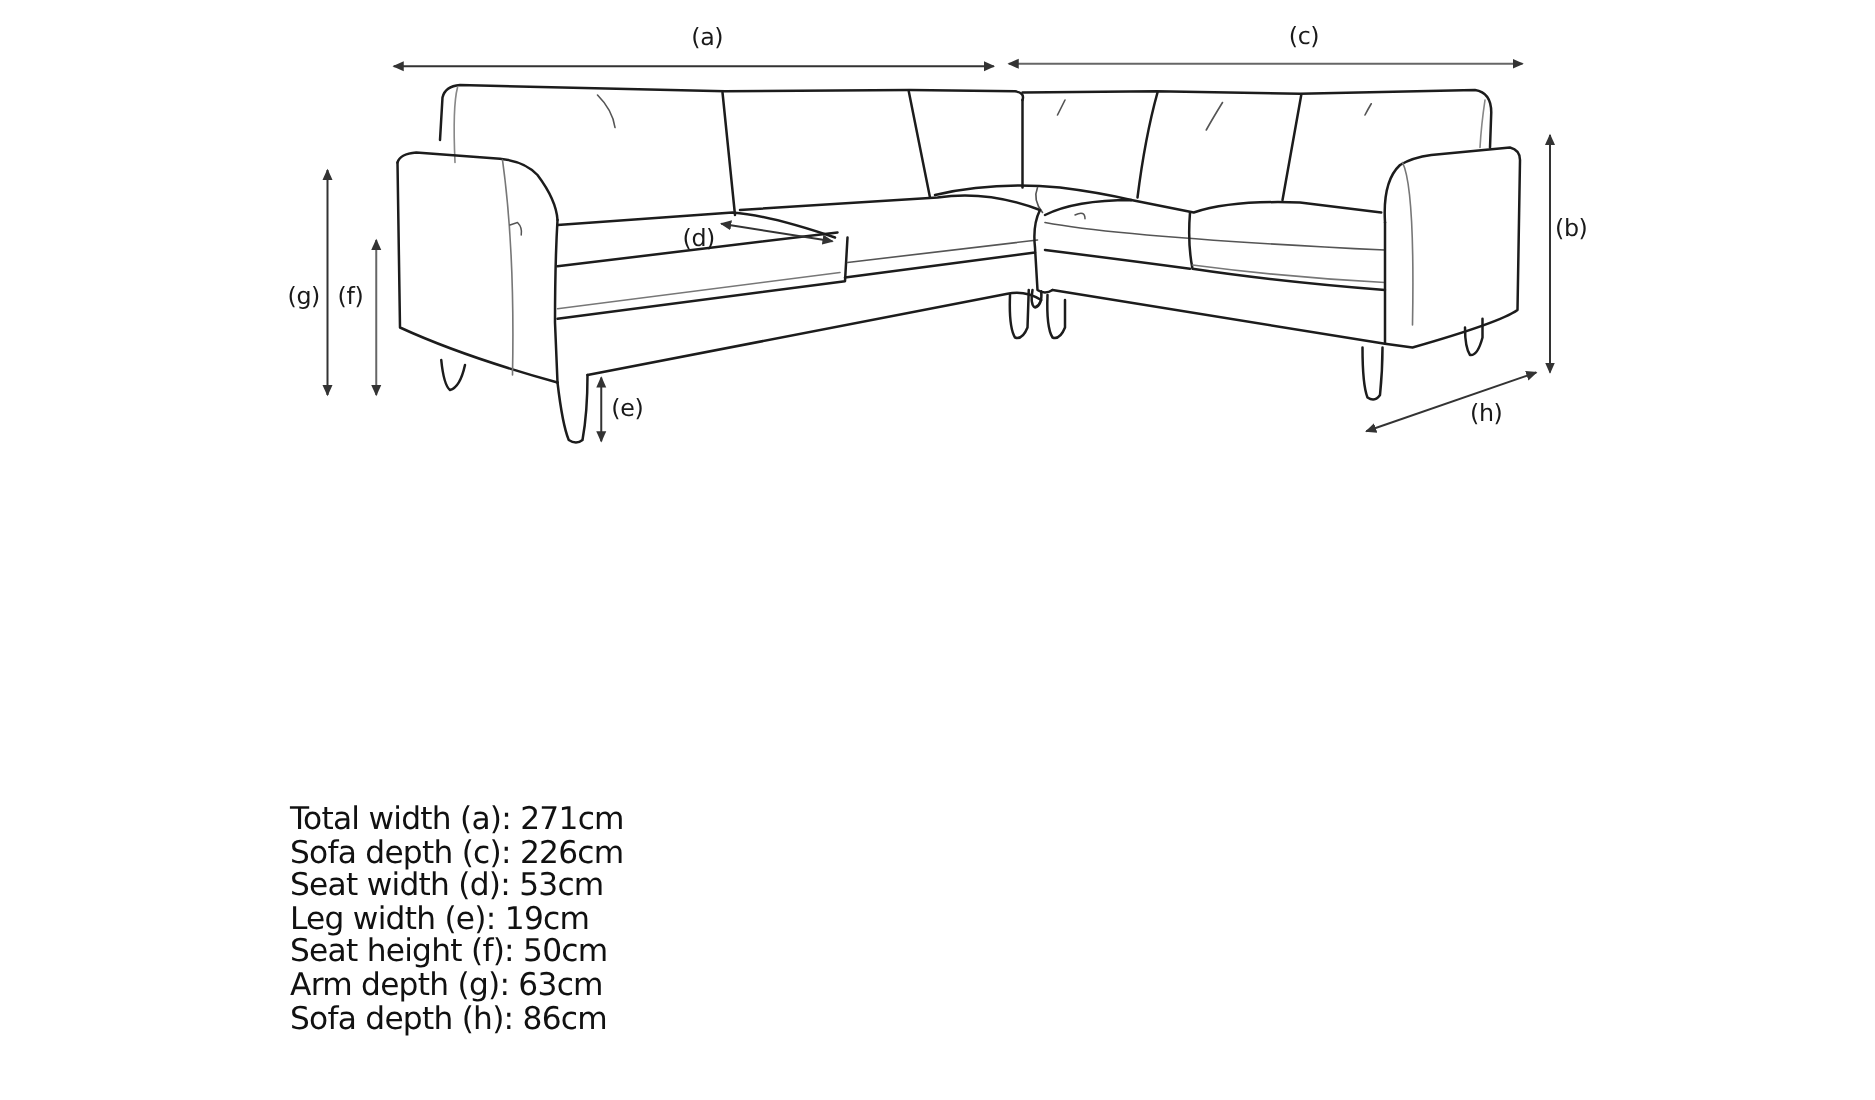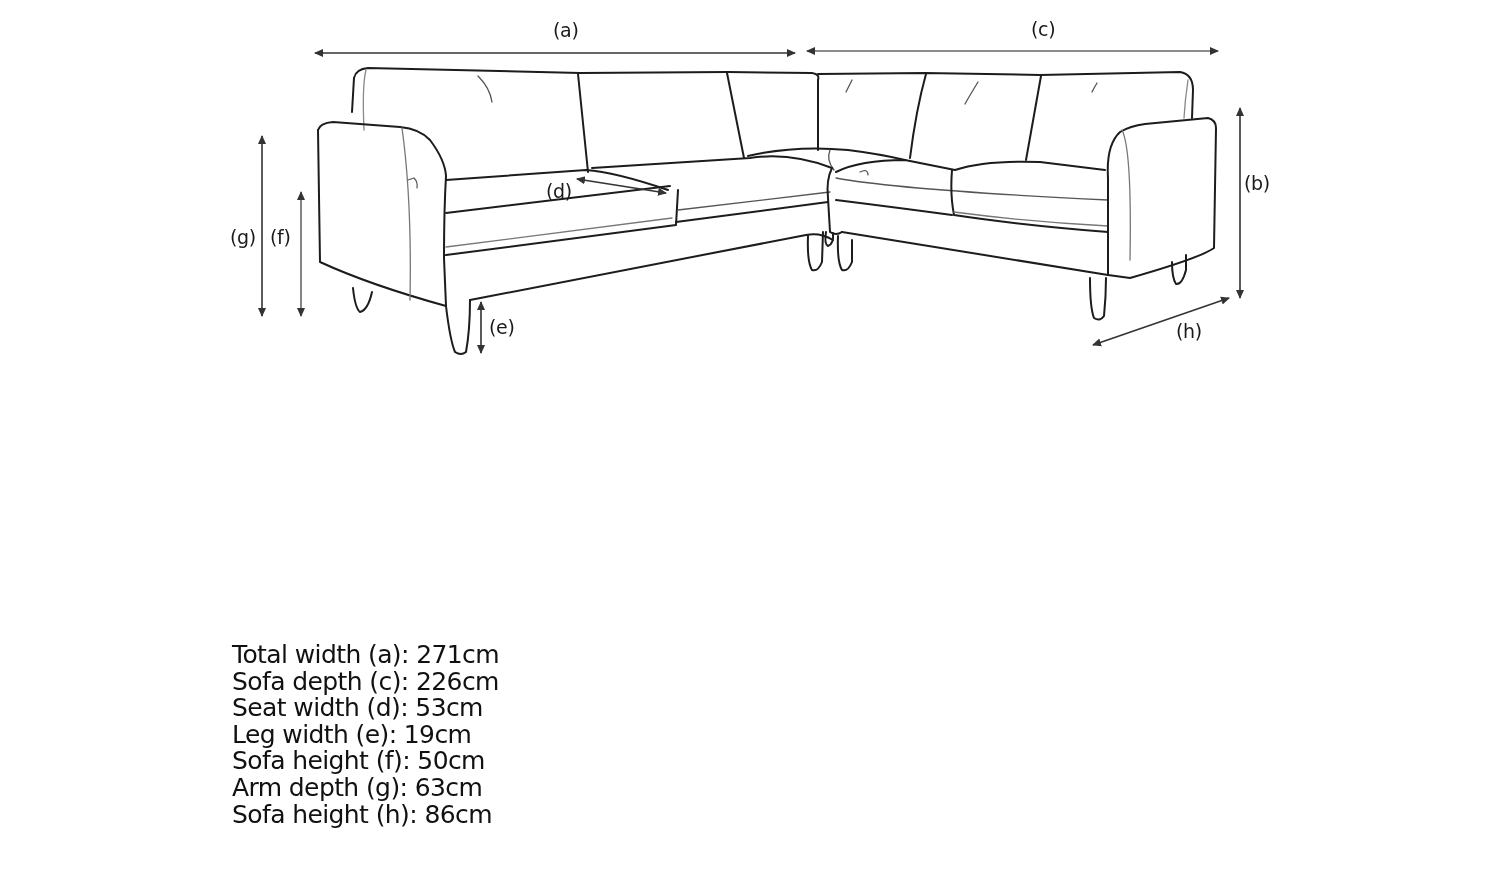--- a/index.html
+++ b/index.html
@@ -107,16 +107,16 @@
   <span class="dim-label" style="left:489px; top:316px;">(e)</span>
   <span class="dim-label" style="left:546px; top:180px;">(d)</span>
   <span class="dim-label" style="left:1176px; top:320px;">(h)</span>
 </div>
 
 <ul class="spec-list">
   <li>Total width (a): 271cm</li>
   <li>Sofa depth (c): 226cm</li>
   <li>Seat width (d): 53cm</li>
   <li>Leg width (e): 19cm</li>
-  <li>Sofa height (f): 50cm</li>
+  <li>Seat height (f): 50cm</li>
   <li>Arm depth (g): 63cm</li>
-  <li>Sofa height (h): 86cm</li>
+  <li>Sofa depth (h): 86cm</li>
 </ul>
 
 </body></html>

